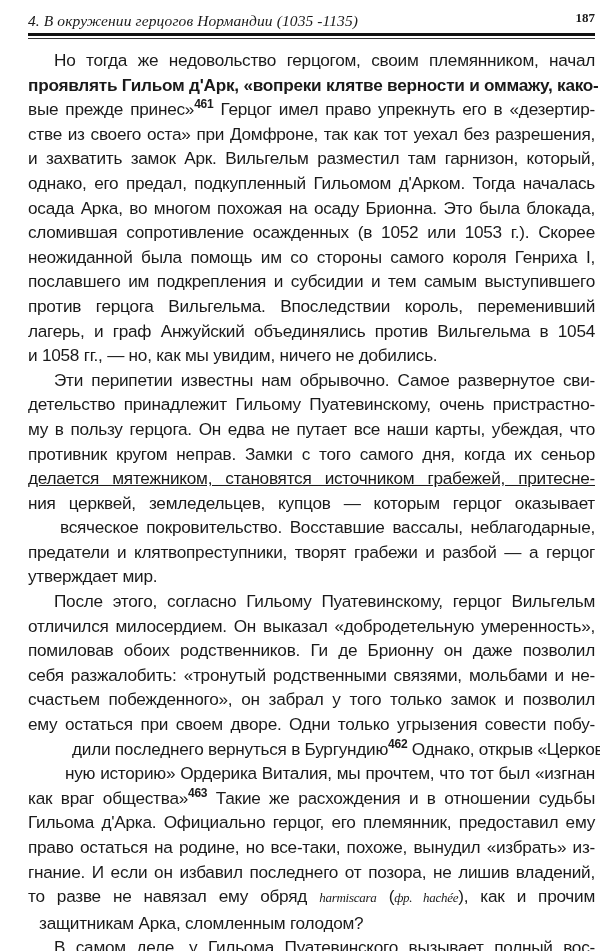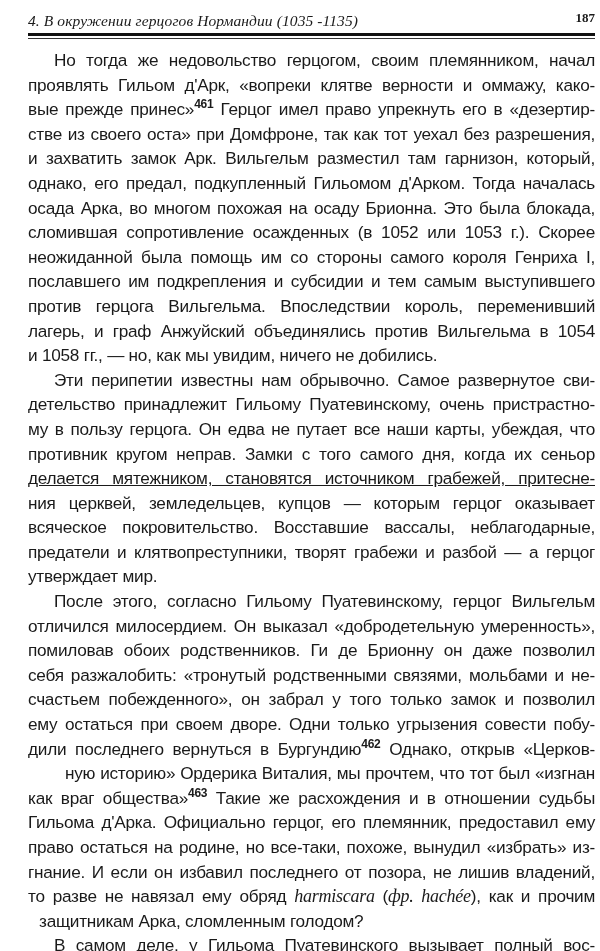--- a/index.html
+++ b/index.html
@@ -88,69 +88,69 @@
   }
   .fn {
     font-size: 12px;
     vertical-align: super;
     line-height: 0;
     font-weight: bold;
   }
   .ital {
     font-family: "Liberation Serif", serif;
     font-style: italic;
-    font-size: 18px;
+    font-size: 13px;
   }
 </style>
 </head>
 <body>
 
 <div class="page">
   <div class="running-head">
     <span class="running-title">4. В окружении герцогов Нормандии (1035 -1135)</span>
     <span class="page-number">187</span>
     <div class="rule-thick"></div>
     <div class="rule-thin"></div>
   </div>
 
   <div class="body-text" id="body-text">
       <div class="para">
         <span class="line indent"><span style="white-space: pre;">Но тогда же недовольство герцогом, своим племянником, начал</span></span>
-        <span class="line"><span style="white-space: pre;">проявлять Гильом д'Арк, «вопреки клятве верности и оммажу, како-</span></span>
+        <span class="line"><span style="white-space: pre; font-weight: bold;">проявлять Гильом д'Арк, «вопреки клятве верности и оммажу, како-</span></span>
         <span class="line"><span style="white-space: pre;">вые прежде принес»</span><span class="fn" style="white-space: pre;">461</span><span style="white-space: pre;"> Герцог имел право упрекнуть его в «дезертир-</span></span>
         <span class="line"><span style="white-space: pre;">стве из своего оста» при Домфроне, так как тот уехал без разрешения,</span></span>
         <span class="line"><span style="white-space: pre;">и захватить замок Арк. Вильгельм разместил там гарнизон, который,</span></span>
         <span class="line"><span style="white-space: pre;">однако, его предал, подкупленный Гильомом д'Арком. Тогда началась</span></span>
         <span class="line"><span style="white-space: pre;">осада Арка, во многом похожая на осаду Брионна. Это была блокада,</span></span>
         <span class="line"><span style="white-space: pre;">сломившая сопротивление осажденных (в 1052 или 1053 г.). Скорее</span></span>
         <span class="line"><span style="white-space: pre;">неожиданной была помощь им со стороны самого короля Генриха I,</span></span>
         <span class="line"><span style="white-space: pre;">пославшего им подкрепления и субсидии и тем самым выступившего</span></span>
         <span class="line"><span style="white-space: pre;">против герцога Вильгельма. Впоследствии король, переменивший</span></span>
         <span class="line"><span style="white-space: pre;">лагерь, и граф Анжуйский объединялись против Вильгельма в 1054</span></span>
         <span class="line last"><span style="white-space: pre;">и 1058 гг., — но, как мы увидим, ничего не добились.</span></span>
       </div>
       <div class="para">
         <span class="line indent"><span style="white-space: pre;">Эти перипетии известны нам обрывочно. Самое развернутое сви-</span></span>
         <span class="line"><span style="white-space: pre;">детельство принадлежит Гильому Пуатевинскому, очень пристрастно-</span></span>
         <span class="line"><span style="white-space: pre; margin-top: 41px;">му в пользу герцога. Он едва не путает все наши карты, убеждая, что</span></span>
         <span class="line"><span style="white-space: pre;">противник кругом неправ. Замки с того самого дня, когда их сеньор</span></span>
         <span class="line"><span style="white-space: pre; text-decoration: underline;">делается мятежником, становятся источником грабежей, притесне-</span></span>
         <span class="line"><span style="white-space: pre;">ния церквей, земледельцев, купцов — которым герцог оказывает</span></span>
-        <span class="line"><span style="white-space: pre;">всяческое покровительство. Восставшие вассалы, неблагодарные,</span></span>
+        <span class="line"><span style="white-space: pre; margin-left: 32px;">всяческое покровительство. Восставшие вассалы, неблагодарные,</span></span>
         <span class="line"><span style="white-space: pre;">предатели и клятвопреступники, творят грабежи и разбой — а герцог</span></span>
         <span class="line last"><span style="white-space: pre;">утверждает мир.</span></span>
       </div>
       <div class="para">
         <span class="line indent"><span style="white-space: pre;">После этого, согласно Гильому Пуатевинскому, герцог Вильгельм</span></span>
         <span class="line"><span style="white-space: pre;">отличился милосердием. Он выказал «добродетельную умеренность»,</span></span>
         <span class="line"><span style="white-space: pre;">помиловав обоих родственников. Ги де Брионну он даже позволил</span></span>
         <span class="line"><span style="white-space: pre;">себя разжалобить: «тронутый родственными связями, мольбами и не-</span></span>
         <span class="line"><span style="white-space: pre;">счастьем побежденного», он забрал у того только замок и позволил</span></span>
         <span class="line"><span style="white-space: pre;">ему остаться при своем дворе. Одни только угрызения совести побу-</span></span>
-        <span class="line"><span style="white-space: pre;">дили последнего вернуться в Бургундию</span><span class="fn" style="white-space: pre;">462</span><span style="white-space: pre;"> Однако, открыв «Церков-</span></span>
+        <span class="line"><span style="white-space: pre; margin-left: 44px;">дили последнего вернуться в Бургундию</span><span class="fn" style="white-space: pre;">462</span><span style="white-space: pre;"> Однако, открыв «Церков-</span></span>
         <span class="line"><span style="white-space: pre; margin-left: 37px;">ную историю» Ордерика Виталия, мы прочтем, что тот был «изгнан</span></span>
         <span class="line"><span style="white-space: pre;">как враг общества»</span><span class="fn" style="white-space: pre;">463</span><span style="white-space: pre;"> Такие же расхождения и в отношении судьбы</span></span>
         <span class="line"><span style="white-space: pre;">Гильома д'Арка. Официально герцог, его племянник, предоставил ему</span></span>
         <span class="line"><span style="white-space: pre;">право остаться на родине, но все-таки, похоже, вынудил «избрать» из-</span></span>
         <span class="line"><span style="white-space: pre;">гнание. И если он избавил последнего от позора, не лишив владений,</span></span>
         <span class="line"><span style="white-space: pre;">то разве не навязал ему обряд </span><span class="ital" style="white-space: pre;">harmiscara</span><span style="white-space: pre;"> (</span><span class="ital" style="white-space: pre;">фр. hachée</span><span style="white-space: pre;">), как и прочим</span></span>
         <span class="line last"><span style="white-space: pre; margin-left: 11px;">защитникам Арка, сломленным голодом?</span></span>
       </div>
       <div class="para">
         <span class="line indent"><span style="white-space: pre;">В самом деле, у Гильома Пуатевинского вызывает полный вос-</span></span>

